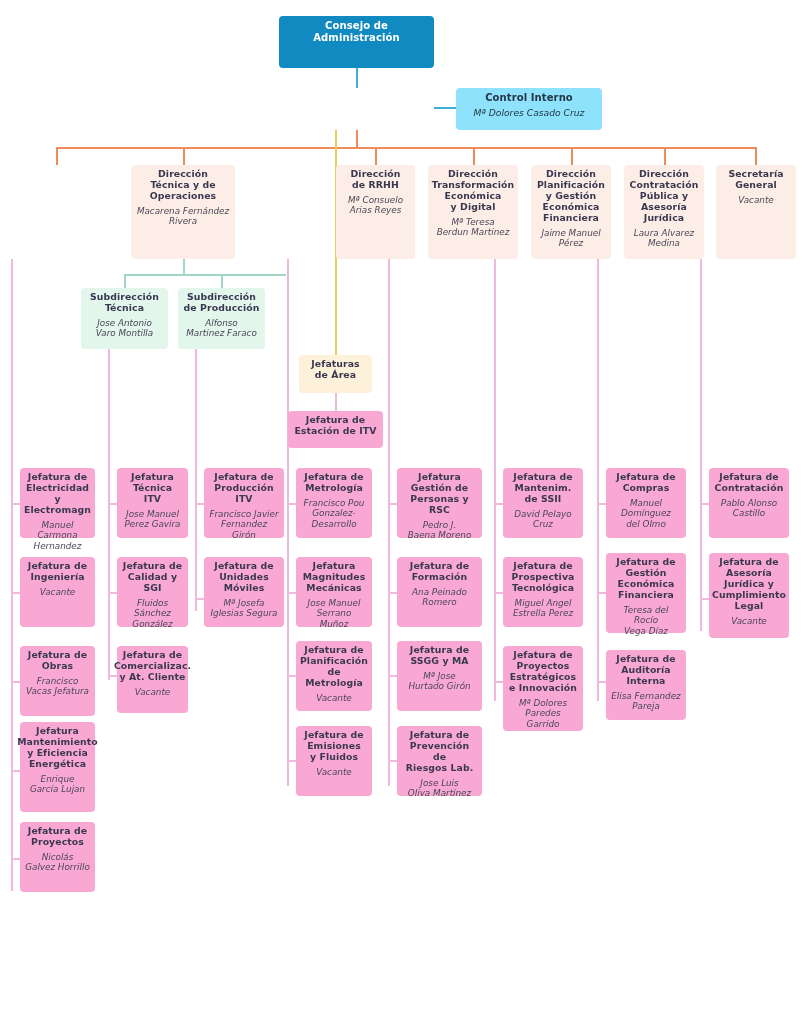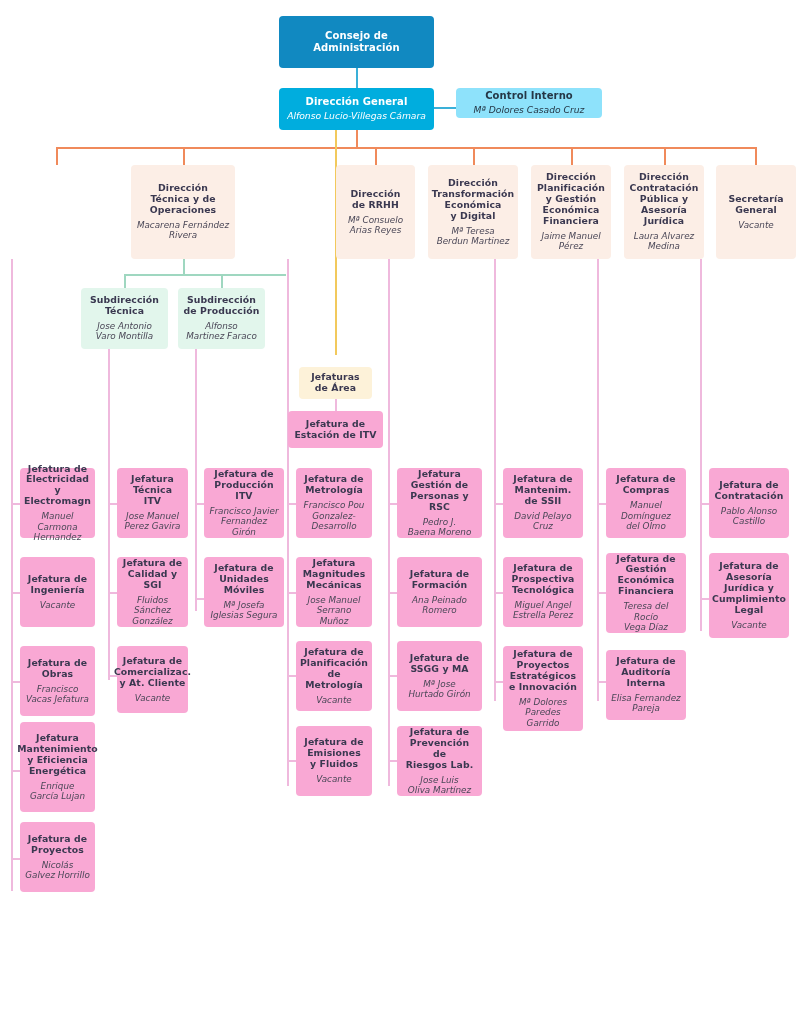--- a/index.html
+++ b/index.html
@@ -19,21 +19,21 @@
   .lh{height:1.5px;}
 
   
   .node{
     position:absolute;
     box-sizing:border-box;
     border-radius:4px;
     display:flex;
     flex-direction:column;
     align-items:center;
-    justify-content:center;
+    justify-content:flex-start;
     text-align:center;
     padding:4px 5px;
     line-height:1.18;
   }
   .node .tt{
     font-weight:bold;
     font-size:9.3px;
     letter-spacing:.1px;
     white-space:pre-line;
   }
@@ -137,26 +137,22 @@
 
   <div class="ln lh" style="left:700px;top:503px;width:9px;background:#efb9dd;"></div>
   <div class="ln lh" style="left:700px;top:598px;width:9px;background:#efb9dd;"></div>
 
   <div class="node lvl-board" style="left:279px;top:16px;width:155px;height:52px;">
     <div class="tt">Consejo de
 Administración</div>
 
   </div>
 
-  <div class="node lvl-gm" style="left:279px;top:88px;width:155px;height:42px;">
-    <div class="tt">Dirección General</div>
-    <div class="nm">Alfonso Lucio-Villegas Cámara</div>
-  </div>
-
-  <div class="node lvl-ctrl" style="left:456px;top:88px;width:146px;height:30px;">
+
+  <div class="node lvl-ctrl" style="left:456px;top:88px;width:146px;height:42px;">
     <div class="tt">Control Interno</div>
     <div class="nm">Mª Dolores Casado Cruz</div>
   </div>
 
 
   <div class="node lvl-dir" style="left:131px;top:165px;width:104px;height:94px;">
     <div class="tt">Dirección
 Técnica y de
 Operaciones</div>
     <div class="nm">Macarena Fernández
@@ -212,21 +208,21 @@
 Varo Montilla</div>
   </div>
 
   <div class="node lvl-sub" style="left:178px;top:288px;width:87px;height:61px;">
     <div class="tt">Subdirección
 de Producción</div>
     <div class="nm">Alfonso
 Martinez Faraco</div>
   </div>
 
-  <div class="node lvl-area" style="left:299px;top:355px;width:73px;height:32px;margin-top:12px;">
+  <div class="node lvl-area" style="left:299px;top:355px;width:73px;height:38px;">
     <div class="tt">Jefaturas
 de Área</div>
   </div>
 
   <div class="node lvl-jef" style="left:288px;top:411px;width:95px;height:37px;">
     <div class="tt">Jefatura de
 Estación de ITV</div>
   </div>
 
   <div class="node lvl-jef" style="left:20px;top:468px;width:75px;height:70px;">

